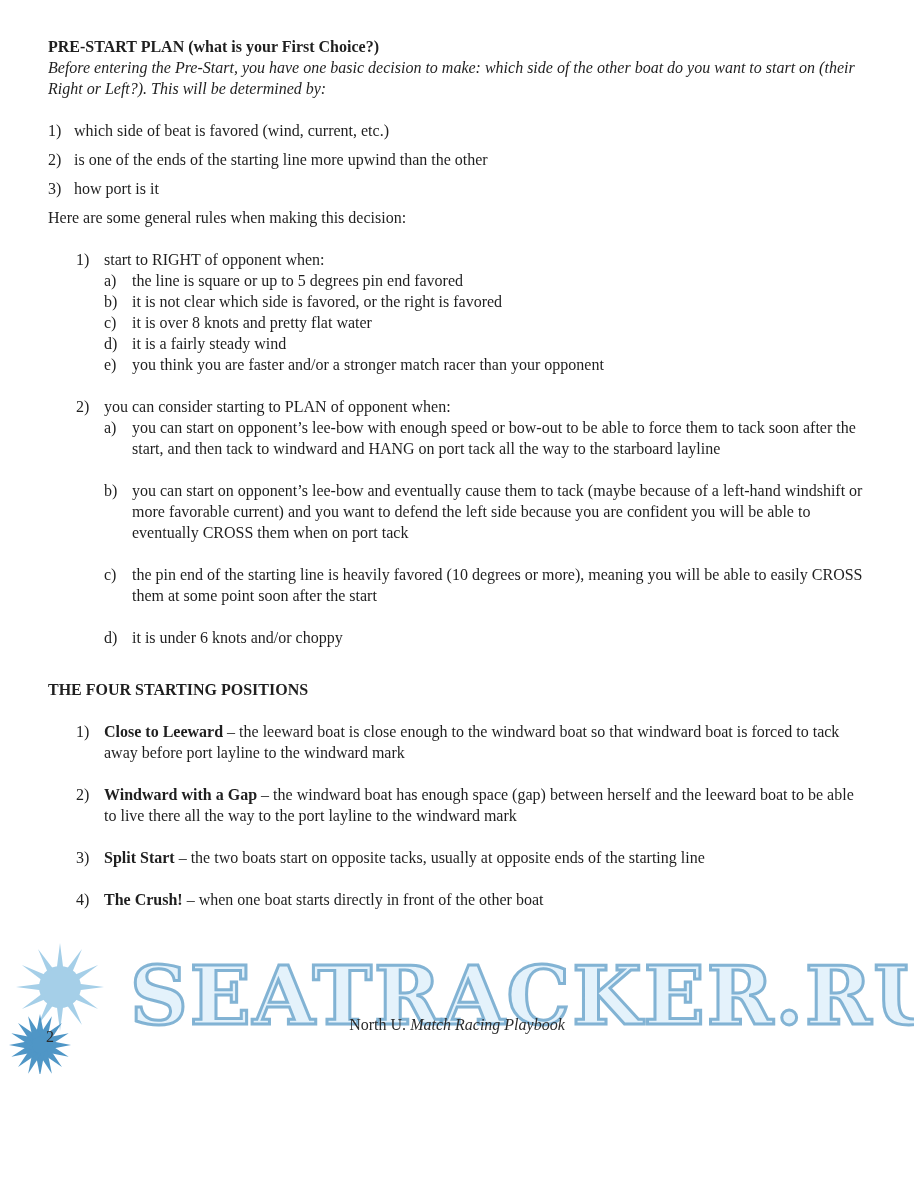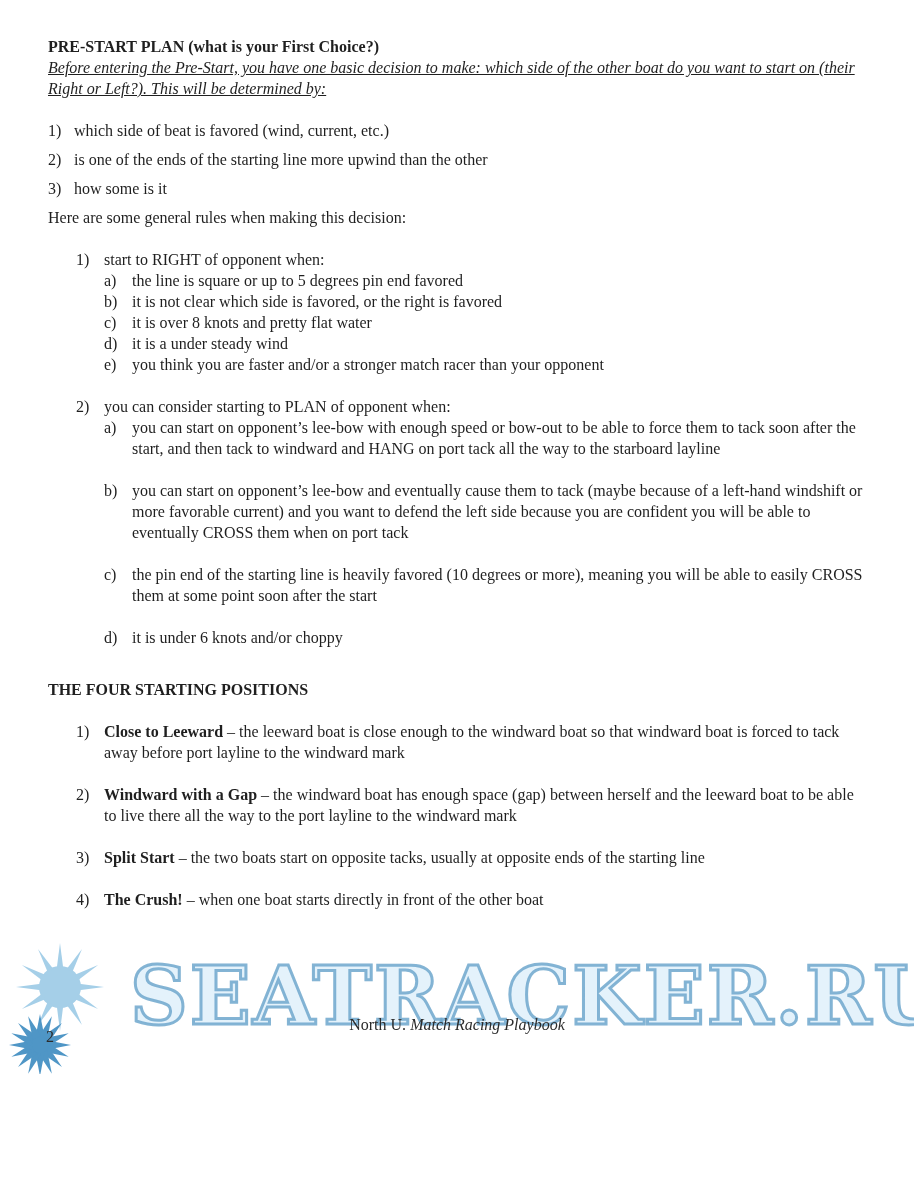--- a/index.html
+++ b/index.html
@@ -20,21 +20,21 @@
     position: relative;
     z-index: 2;
     padding: 36px 44px 0 48px;
     font-size: 16px;
     line-height: 21px;
   }
   .sec-heading {
     font-size: 16px;
     font-weight: bold;
   }
-  .intro { font-style: italic; text-decoration: underline; }
+  .intro { font-style: italic; }
   .row { display: flex; }
   .m { flex: 0 0 26px; }
   .t { flex: 1; }
   .lvl1 { margin-left: 28px; }
   .lvl1 .m { flex: 0 0 28px; }
   .lvl2 { margin-left: 56px; }
   .lvl2 .m { flex: 0 0 28px; }
   .factors { margin-top: 21px; }
   .factors .row { margin-bottom: 8px; }
   .rules-intro { }
@@ -103,21 +103,21 @@
       <div class="row">
         <span class="m">1)</span>
         <span class="t">which side of beat is favored (wind, current, etc.)</span>
       </div>
       <div class="row">
         <span class="m">2)</span>
         <span class="t">is one of the ends of the starting line more upwind than the other</span>
       </div>
       <div class="row">
         <span class="m">3)</span>
-        <span class="t">how some is it</span>
+        <span class="t">how port is it</span>
       </div>
     </div>
 
     <div class="rules-intro">Here are some general rules when making this decision:</div>
 
     <div class="row lvl1 rule-head">
       <span class="m">1)</span>
       <span class="t">start to RIGHT of opponent when:</span>
     </div>
     <div class="row lvl2">
@@ -127,21 +127,21 @@
     <div class="row lvl2">
       <span class="m">b)</span>
       <span class="t">it is not clear which side is favored, or the right is favored</span>
     </div>
     <div class="row lvl2">
       <span class="m">c)</span>
       <span class="t">it is over 8 knots and pretty flat water</span>
     </div>
     <div class="row lvl2">
       <span class="m">d)</span>
-      <span class="t">it is a under steady wind</span>
+      <span class="t">it is a fairly steady wind</span>
     </div>
     <div class="row lvl2">
       <span class="m">e)</span>
       <span class="t">you think you are faster and/or a stronger match racer than your opponent</span>
     </div>
 
     <div class="row lvl1 rule-head">
       <span class="m">2)</span>
       <span class="t">you can consider starting to PLAN of opponent when:</span>
     </div>

